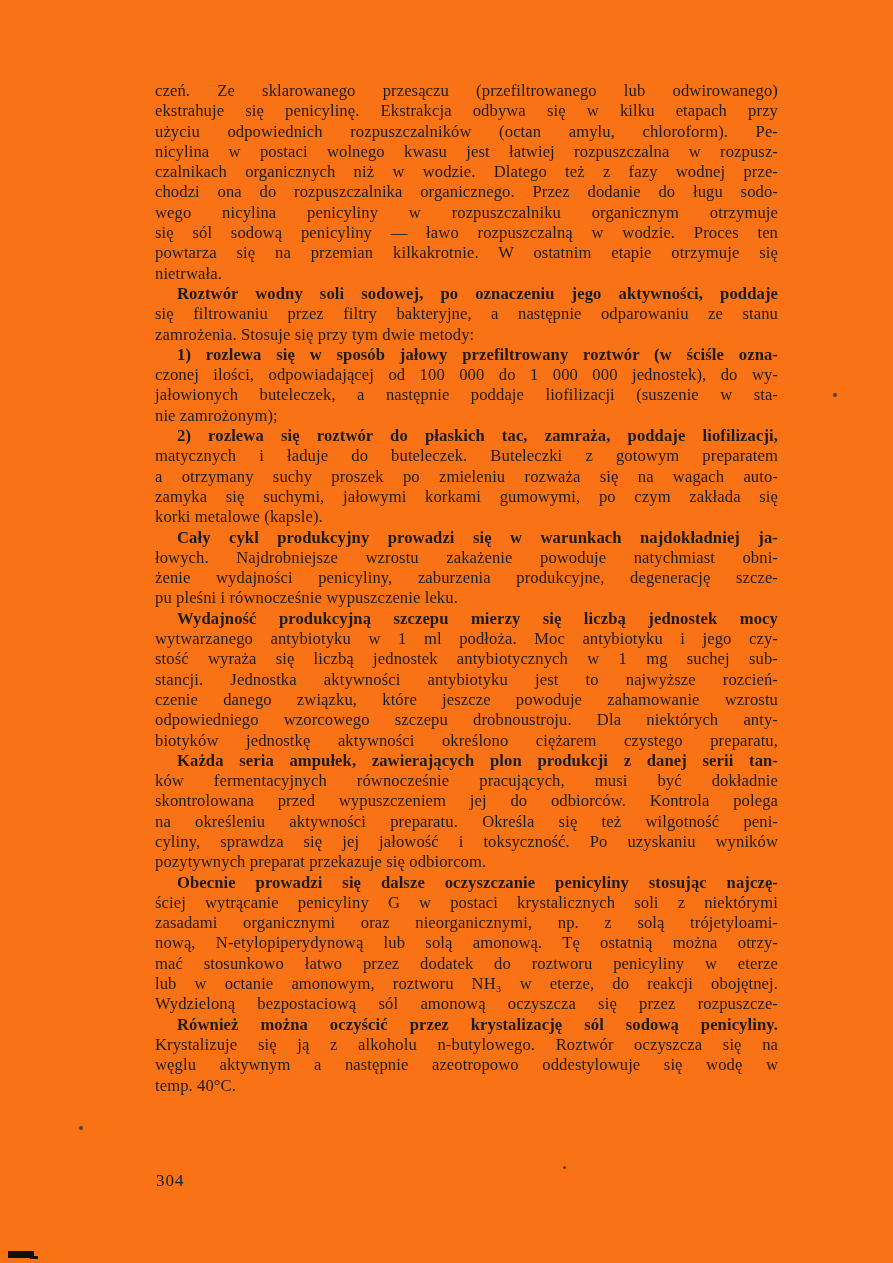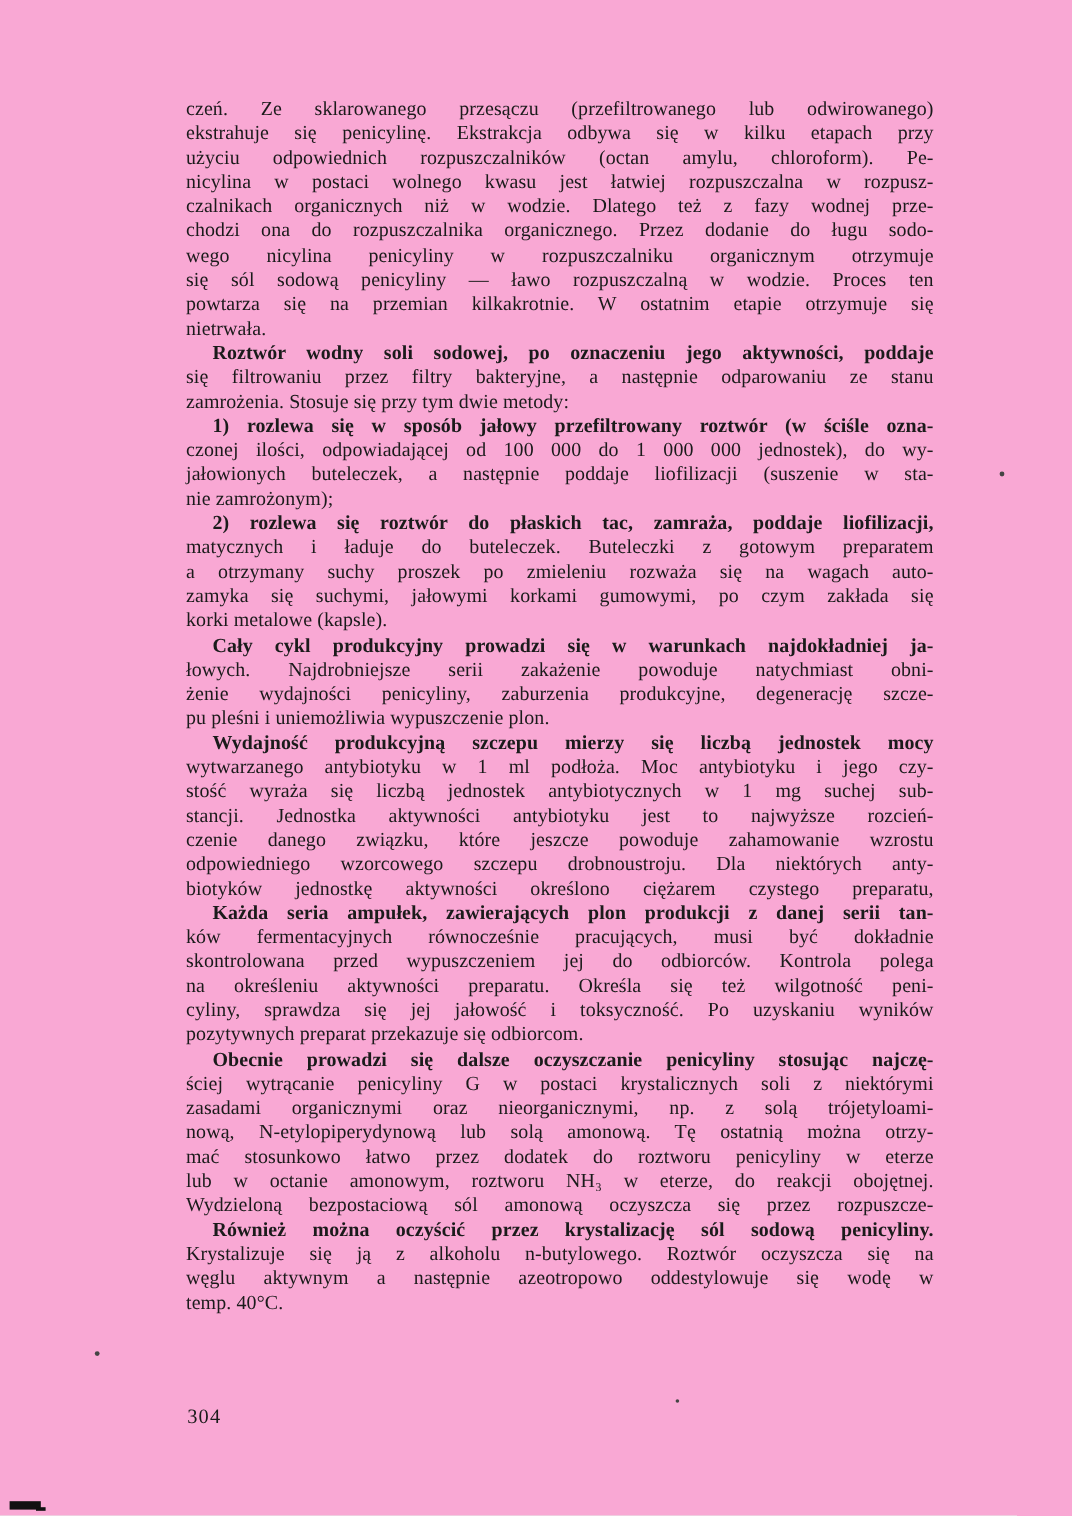--- a/index.html
+++ b/index.html
@@ -4,21 +4,21 @@
 <style>
   html, body {
     margin: 0;
     padding: 0;
     background: #e8e8e8;
   }
   .page {
     position: relative;
     width: 893px;
     height: 1263px;
-    background: #f9a8d4;
+    background: #f97316;
     overflow: hidden;
     font-family: "Liberation Serif", "DejaVu Serif", serif;
     color: #1b1b1b;
   }
   .textblock {
     position: absolute;
     left: 155px;
     top: 81px;
     width: 623px;
     font-size: 16.6px;
@@ -88,23 +88,23 @@
       </div>
       <div class="para indent">
         <div class="line">2) rozlewa się roztwór do płaskich tac, zamraża, poddaje liofilizacji,</div>
         <div class="line">matycznych i ładuje do buteleczek. Buteleczki z gotowym preparatem</div>
         <div class="line">a otrzymany suchy proszek po zmieleniu rozważa się na wagach auto-</div>
         <div class="line">zamyka się suchymi, jałowymi korkami gumowymi, po czym zakłada się</div>
         <div class="line last">korki metalowe (kapsle).</div>
       </div>
       <div class="para indent">
         <div class="line">Cały cykl produkcyjny prowadzi się w warunkach najdokładniej ja-</div>
-        <div class="line">łowych. Najdrobniejsze serii zakażenie powoduje natychmiast obni-</div>
+        <div class="line">łowych. Najdrobniejsze wzrostu zakażenie powoduje natychmiast obni-</div>
         <div class="line">żenie wydajności penicyliny, zaburzenia produkcyjne, degenerację szcze-</div>
-        <div class="line last">pu pleśni i uniemożliwia wypuszczenie plon.</div>
+        <div class="line last">pu pleśni i równocześnie wypuszczenie leku.</div>
       </div>
       <div class="para indent">
         <div class="line">Wydajność produkcyjną szczepu mierzy się liczbą jednostek mocy</div>
         <div class="line">wytwarzanego antybiotyku w 1 ml podłoża. Moc antybiotyku i jego czy-</div>
         <div class="line">stość wyraża się liczbą jednostek antybiotycznych w 1 mg suchej sub-</div>
         <div class="line">stancji. Jednostka aktywności antybiotyku jest to najwyższe rozcień-</div>
         <div class="line">czenie danego związku, które jeszcze powoduje zahamowanie wzrostu</div>
         <div class="line">odpowiedniego wzorcowego szczepu drobnoustroju. Dla niektórych anty-</div>
         <div class="line">biotyków jednostkę aktywności określono ciężarem czystego preparatu,</div>
       </div>

